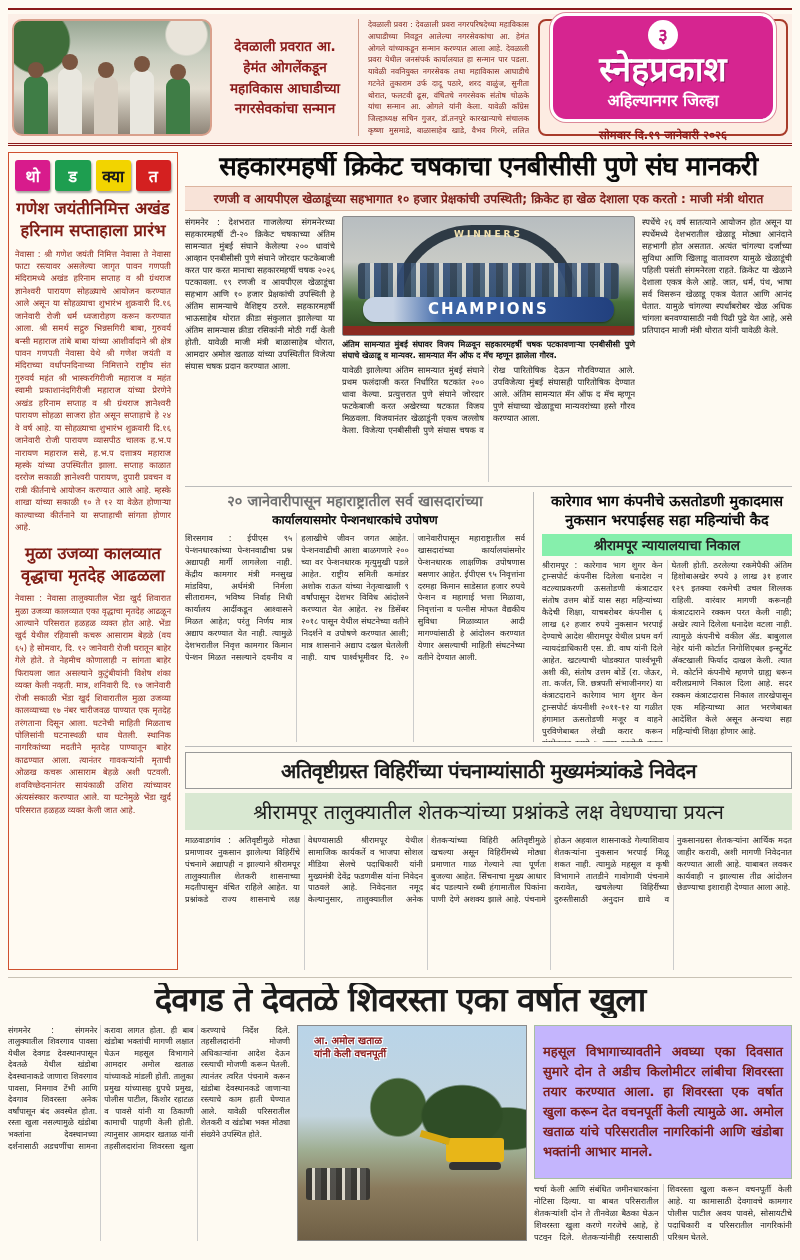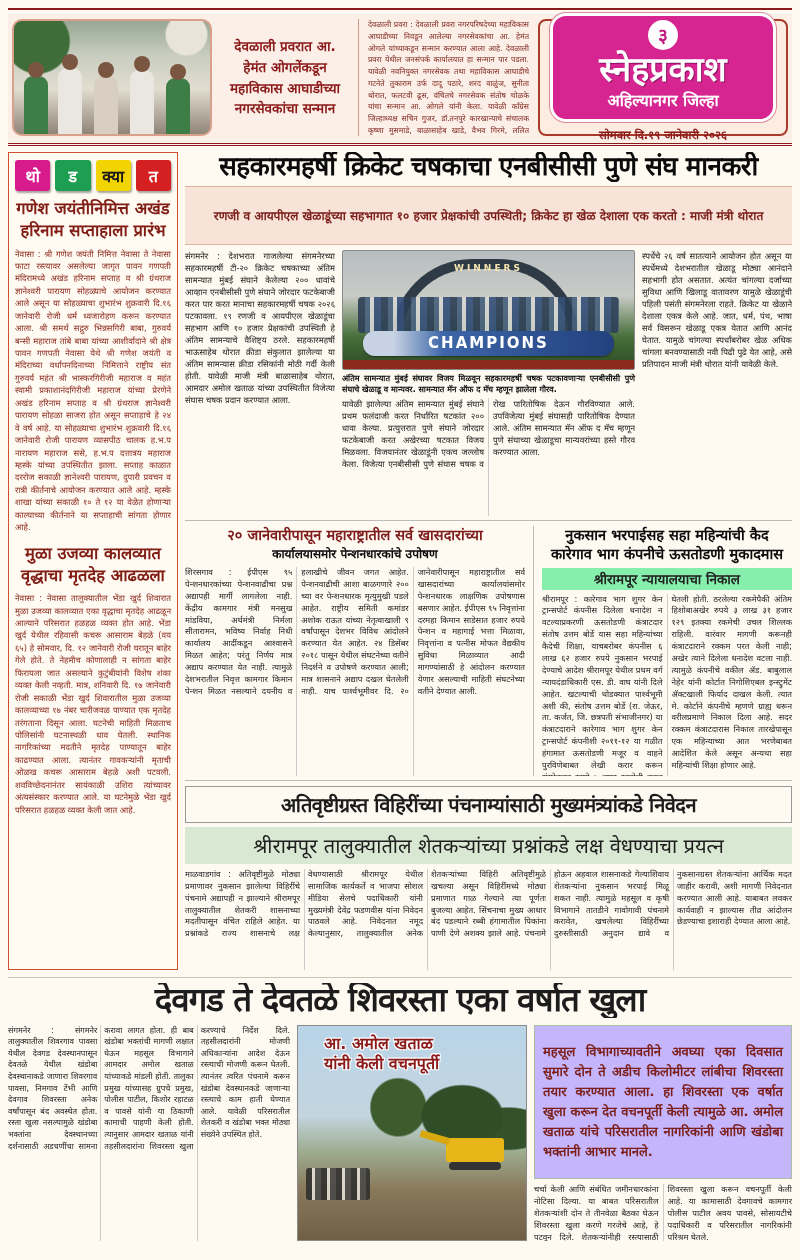--- a/index.html
+++ b/index.html
@@ -37,21 +37,21 @@
   .tiles{display:flex;gap:5px;justify-content:center;margin:2px 0 7px;}
   .tile{width:36px;height:31px;color:#fff;font-weight:bold;font-size:16px;display:flex;align-items:center;
         justify-content:center;border-radius:3px;box-shadow:1px 2px 2px rgba(0,0,0,.35);}
   .t1{background:#d81b8c;} .t2{background:#1e9e50;} .t3{background:#f2d400;color:#1a1a1a;} .t4{background:#d42020;}
   .rail-h{font-size:16.5px;font-weight:bold;color:#801d15;text-align:center;line-height:1.35;margin:4px 0 5px;}
   .rail-body{font-size:8.3px;color:#8d2b1f;text-align:justify;line-height:1.5;}
   .main-col{flex:1;display:flex;flex-direction:column;min-width:0;}
   .main-head{font-size:26px;font-weight:bold;text-align:center;letter-spacing:-0.5px;line-height:1.15;
              margin:0 0 4px;color:#0b0b0b;white-space:nowrap;overflow:hidden;}
   .band{background:#f8e3d8;border-top:1px solid #dcb49f;border-bottom:1px solid #dcb49f;color:#7c1f1a;
-        font-weight:bold;font-size:12px;text-align:center;padding:20px 4px;margin-bottom:5px;}
+        font-weight:bold;font-size:12px;text-align:center;padding:3px 4px;margin-bottom:5px;}
   .main-article{display:grid;grid-template-columns:150px 1fr 150px;gap:7px;height:266px;
                 font-size:8.3px;line-height:1.45;text-align:justify;border-bottom:1px solid #bbb;padding-bottom:4px;}
   .art-col{overflow:hidden;}
   .art-center{display:flex;flex-direction:column;gap:3px;min-width:0;}
   .photo-main{height:118px;flex:none;position:relative;overflow:hidden;border:1px solid #8a8a8a;border-radius:2px;
               background:linear-gradient(180deg,#b7bdc0 0%,#c9cbc6 38%,#49703c 72%,#2c4a24 100%);}
   .arch{position:absolute;top:8px;left:17%;width:64%;height:80px;border:10px solid #2e3a45;border-bottom:none;
         border-radius:130px 130px 0 0;box-sizing:border-box;}
   .winners{position:absolute;top:11px;width:100%;text-align:center;color:#f3e2b0;font-size:9px;
            font-weight:bold;letter-spacing:3px;}
@@ -59,21 +59,21 @@
          background:repeating-linear-gradient(90deg,#2c3e55 0 7px,#48617e 7px 12px,#d8d8d4 12px 16px,#35507a 16px 23px);}
   .champ{position:absolute;bottom:13px;left:7%;width:86%;height:25px;border-radius:12px;
          background:linear-gradient(90deg,#c7d3e4 0 12%,#3d66a8 32%,#22407e);color:#fff;display:flex;
          align-items:center;justify-content:center;font-size:15px;font-weight:bold;letter-spacing:2px;
          box-shadow:0 1px 2px rgba(0,0,0,.4);}
   .carpet{position:absolute;bottom:0;width:100%;height:9px;background:#8c2a20;}
   .pcaption{font-size:8px;font-weight:bold;color:#111;line-height:1.4;flex:none;}
   .below-cols{flex:1;column-count:2;column-gap:9px;column-rule:1px solid #ccc;overflow:hidden;}
   .second-row{display:flex;gap:8px;height:250px;margin-top:5px;border-bottom:1px solid #bbb;padding-bottom:4px;}
   .pension{width:340px;flex:none;display:flex;flex-direction:column;min-width:0;}
-  .pension-k{text-align:center;font-weight:bold;font-size:14.5px;line-height:1.25;color:#7f1d1d;white-space:nowrap;overflow:hidden;}
+  .pension-k{text-align:center;font-weight:bold;font-size:14.5px;line-height:1.25;color:#737373;white-space:nowrap;overflow:hidden;}
   .pension-h{text-align:center;font-weight:bold;font-size:12px;color:#0b0b0b;margin:1px 0 5px;white-space:nowrap;overflow:hidden;}
   .cols3{flex:1;column-count:3;column-gap:9px;column-rule:1px solid #ccc;font-size:8.2px;
          text-align:justify;line-height:1.45;overflow:hidden;}
   .court{flex:1;border-left:1px solid #bbb;padding-left:8px;display:flex;flex-direction:column;min-width:0;}
   .court-h{text-align:center;font-weight:bold;font-size:14.5px;line-height:1.3;color:#0b0b0b;white-space:nowrap;overflow:hidden;}
   .court-sub{background:#86efac;font-weight:bold;font-size:13.5px;text-align:center;padding:2px;margin:4px 0;color:#222;}
   .cols2{flex:1;column-count:2;column-gap:9px;column-rule:1px solid #ccc;font-size:8.2px;
          text-align:justify;line-height:1.45;overflow:hidden;}
   .wells{margin-top:5px;display:flex;flex-direction:column;flex:1;min-height:0;}
   .wells-headbox{border:1px solid #999;padding:4px 2px;}
@@ -93,21 +93,21 @@
            background:
              radial-gradient(ellipse at 72% 42%, #2f4d26 0 17%, transparent 18%),
              radial-gradient(ellipse at 44% 38%, #3c5c2e 0 15%, transparent 16%),
              radial-gradient(ellipse at 92% 48%, #33512a 0 13%, transparent 14%),
              linear-gradient(180deg,#b9d4e8 0%,#c3d5df 42%,#9fae92 58%,#8a7a5c 76%,#6f5f45 100%);}
   .jcb{position:absolute;right:22px;bottom:78px;width:58px;height:24px;background:#e8b618;border-radius:3px;}
   .jcb::before{content:"";position:absolute;left:-26px;top:-4px;width:30px;height:7px;background:#d8a810;transform:rotate(16deg);}
   .jcb::after{content:"";position:absolute;bottom:-8px;left:3px;width:52px;height:8px;background:#333;border-radius:4px;}
   .crowd2{position:absolute;left:8px;bottom:40px;width:64px;height:32px;border-radius:3px;opacity:.85;
           background:repeating-linear-gradient(90deg,#2b2b2b 0 6px,#e8e4da 6px 9px,#474747 9px 15px);}
-  .b-overlay{position:absolute;top:8px;left:26px;color:#8b1a1a;font-weight:bold;font-size:16px;line-height:1.3;
+  .b-overlay{position:absolute;top:8px;left:16px;color:#8b1a1a;font-weight:bold;font-size:10px;line-height:1.3;
              text-shadow:1px 1px 0 #fff,-1px -1px 0 #fff,1px -1px 0 #fff,-1px 1px 0 #fff;}
   .b-right{flex:1;display:flex;flex-direction:column;gap:5px;min-width:0;}
   .hl-box{background:#c4b5fd;border:1px solid #a8bfa0;padding:16px 8px;font-size:13px;font-weight:bold;
           color:#7c1f1a;line-height:1.55;text-align:justify;}
 </style>
 </head>
 <body>
 
 <div class="page">
   <div class="top-rule"></div>
@@ -167,22 +167,22 @@
         <div class="art-col">स्पर्धेचे २६ वर्ष सातत्याने आयोजन होत असून या स्पर्धेमध्ये देशभरातील खेळाडू मोठ्या आनंदाने सहभागी होत असतात. अत्यंत चांगल्या दर्जाच्या सुविधा आणि खिलाडू वातावरण यामुळे खेळाडूंची पहिली पसंती संगमनेरला राहते. क्रिकेट या खेळाने देशाला एकत्र केले आहे. जात, धर्म, पंथ, भाषा सर्व विसरून खेळाडू एकत्र येतात आणि आनंद घेतात. यामुळे चांगल्या स्पर्धांबरोबर खेळ अधिक चांगला बनवण्यासाठी नवी पिढी पुढे येत आहे, असे प्रतिपादन माजी मंत्री थोरात यांनी यावेळी केले.</div>
       </div>
 
       <div class="second-row">
         <div class="pension">
           <div class="pension-k">२० जानेवारीपासून महाराष्ट्रातील सर्व खासदारांच्या</div>
           <div class="pension-h">कार्यालयासमोर पेन्शनधारकांचे उपोषण</div>
           <div class="cols3">शिरसगाव : ईपीएस ९५ पेन्शनधारकांच्या पेन्शनवाढीचा प्रश्न अद्यापही मार्गी लागलेला नाही. केंद्रीय कामगार मंत्री मनसुख मांडविया, अर्थमंत्री निर्मला सीतारामन, भविष्य निर्वाह निधी कार्यालय आदींकडून आश्वासने मिळत आहेत; परंतु निर्णय मात्र अद्याप करण्यात येत नाही. त्यामुळे देशभरातील निवृत्त कामगार किमान पेन्शन मिळत नसल्याने दयनीय व हलाखीचे जीवन जगत आहेत. पेन्शनवाढीची आशा बाळगणारे २०० च्या वर पेन्शनधारक मृत्युमुखी पडले आहेत. राष्ट्रीय समिती कमांडर अशोक राऊत यांच्या नेतृत्वाखाली ९ वर्षांपासून देशभर विविध आंदोलने करण्यात येत आहेत. २४ डिसेंबर २०१८ पासून येथील संघटनेच्या वतीने निदर्शने व उपोषणे करण्यात आली; मात्र शासनाने अद्याप दखल घेतलेली नाही. याच पार्श्वभूमीवर दि. २० जानेवारीपासून महाराष्ट्रातील सर्व खासदारांच्या कार्यालयांसमोर पेन्शनधारक लाक्षणिक उपोषणास बसणार आहेत. ईपीएस ९५ निवृत्तांना दरमहा किमान साडेसात हजार रुपये पेन्शन व महागाई भत्ता मिळावा, निवृत्तांना व पत्नीस मोफत वैद्यकीय सुविधा मिळाव्यात आदी मागण्यांसाठी हे आंदोलन करण्यात येणार असल्याची माहिती संघटनेच्या वतीने देण्यात आली.</div>
         </div>
         <div class="court">
+          <div class="court-h">कारेगाव भाग कंपनीचे ऊसतोडणी मुकादमास</div>
           <div class="court-h">नुकसान भरपाईसह सहा महिन्यांची कैद</div>
-          <div class="court-h">कारेगाव भाग कंपनीचे ऊसतोडणी मुकादमास</div>
           <div class="court-sub">श्रीरामपूर न्यायालयाचा निकाल</div>
           <div class="cols2">श्रीरामपूर : कारेगाव भाग शुगर केन ट्रान्सपोर्ट कंपनीस दिलेला धनादेश न वटल्याप्रकरणी ऊसतोडणी कंत्राटदार संतोष उत्तम बोर्डे यास सहा महिन्यांच्या कैदेची शिक्षा, याचबरोबर कंपनीस ६ लाख ६२ हजार रुपये नुकसान भरपाई देण्याचे आदेश श्रीरामपूर येथील प्रथम वर्ग न्यायदंडाधिकारी एस. डी. वाघ यांनी दिले आहेत. खटल्याची थोडक्यात पार्श्वभूमी अशी की, संतोष उत्तम बोर्डे (रा. जेऊर, ता. कर्जत, जि. छत्रपती संभाजीनगर) या कंत्राटदाराने कारेगाव भाग शुगर केन ट्रान्सपोर्ट कंपनीशी २०११-१२ या गळीत हंगामात ऊसतोडणी मजूर व वाहने पुरविणेबाबत लेखी करार करून संस्थेकडून रुपये ७ लाख रकमेची उचल घेतली होती. ठरलेल्या रकमेपैकी अंतिम हिशोबाअखेर रुपये ३ लाख ३१ हजार १२९ इतक्या रकमेची उचल शिल्लक राहिली. वारंवार मागणी करूनही कंत्राटदाराने रक्कम परत केली नाही; अखेर त्याने दिलेला धनादेश वटला नाही. त्यामुळे कंपनीचे वकील ॲड. बाबुलाल नेहेर यांनी कोर्टात निगोशिएबल इन्स्ट्रुमेंट ॲक्टखाली फिर्याद दाखल केली. त्यात मे. कोर्टाने कंपनीचे म्हणणे ग्राह्य धरून वरीलप्रमाणे निकाल दिला आहे. सदर रक्कम कंत्राटदारास निकाल तारखेपासून एक महिन्याच्या आत भरणेबाबत आदेशित केले असून अन्यथा सहा महिन्यांची शिक्षा होणार आहे.</div>
         </div>
       </div>
 
       <div class="wells">
         <div class="wells-headbox">
           <div class="wells-h">अतिवृष्टीग्रस्त विहिरींच्या पंचनाम्यांसाठी मुख्यमंत्र्यांकडे निवेदन</div>
         </div>
         <div class="wells-sub">श्रीरामपूर तालुक्यातील शेतकऱ्यांच्या प्रश्नांकडे लक्ष वेधण्याचा प्रयत्न</div>

